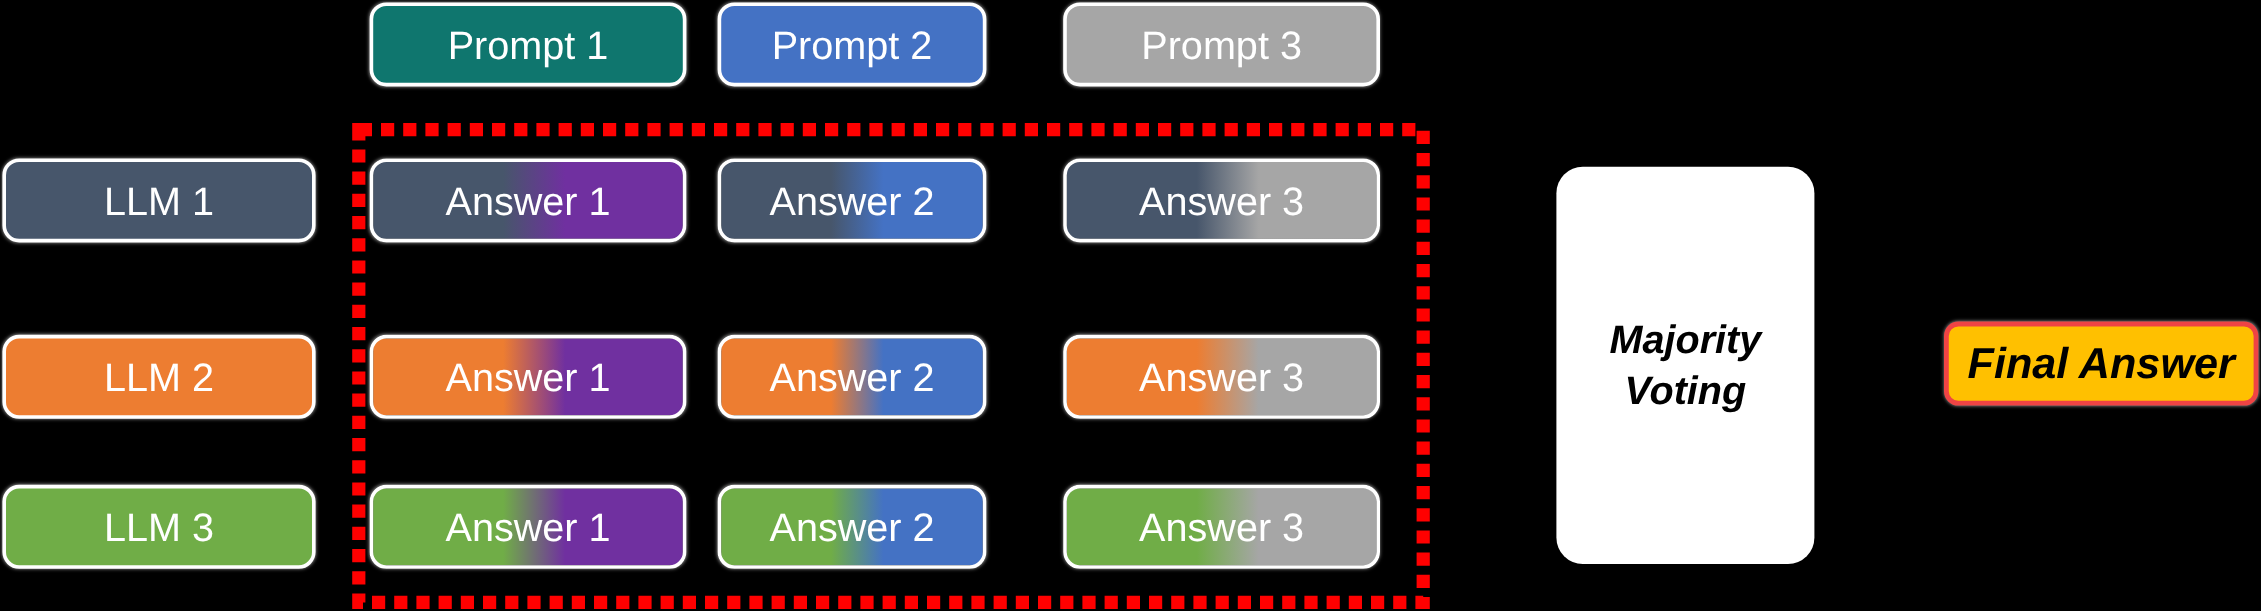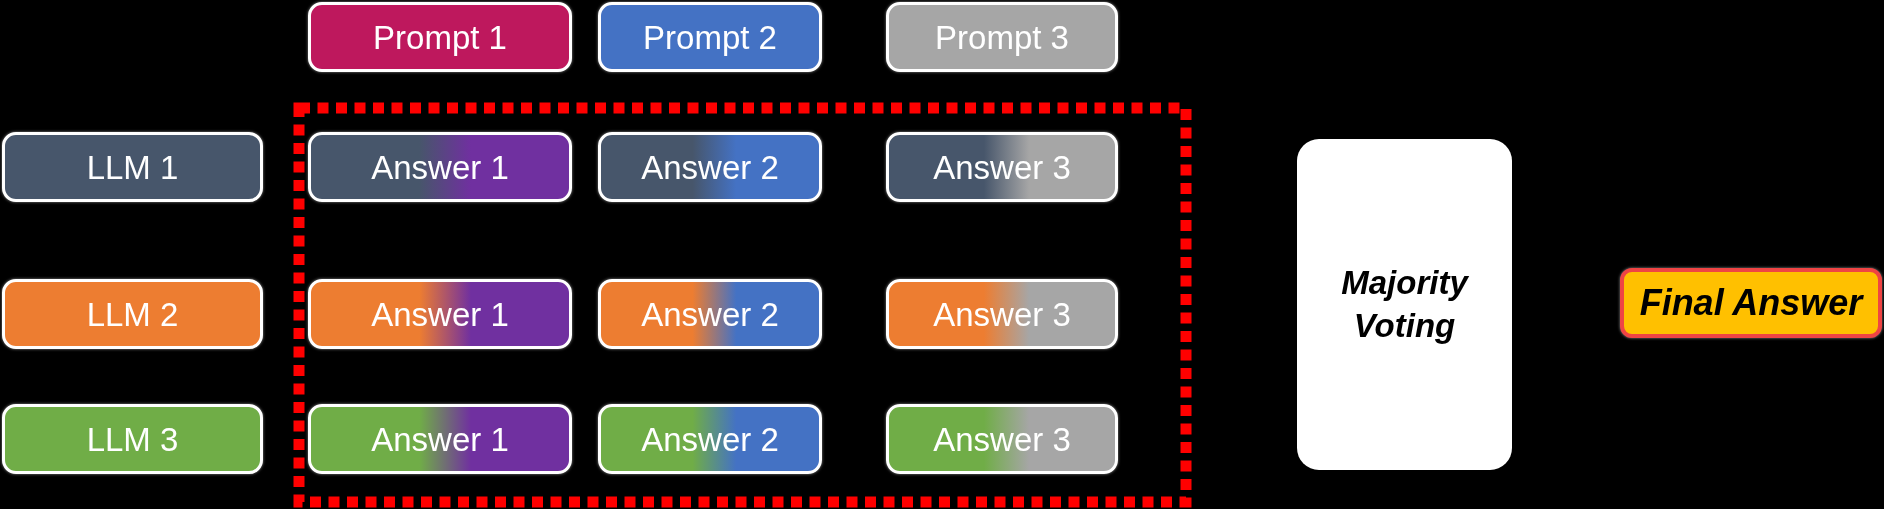--- a/index.html
+++ b/index.html
@@ -26,21 +26,21 @@
     color:#fff;
     font-size:33px;
     line-height:1;
     box-shadow:0 0 3px rgba(255,255,255,.55);
     white-space:nowrap;
   }
   
   .col-llm{left:2px;width:261px;}
   .col-1{left:308px;width:264px;}
   .col-2{left:598px;width:224px;}
-  .col-3{left:886px;width:232px;}
+  .col-3{left:886px;width:264px;}
   
   .row-prompt{top:2px;height:70px;}
   .row-1{top:132px;height:70px;}
   .row-2{top:279px;height:70px;}
   .row-3{top:404px;height:70px;}
 
   .selection-svg{
     position:absolute;
     left:0;top:0;
     width:1884px;height:509px;
@@ -81,21 +81,21 @@
     font-size:36px;
     white-space:nowrap;
     box-shadow:0 0 3px rgba(255,255,255,.55);
   }
 </style>
 </head>
 <body>
 
 <div class="canvas">
 
-  <div class="box col-1 row-prompt" style="background: #be185d;">
+  <div class="box col-1 row-prompt" style="background: #0f766e;">
     <span>Prompt 1</span>
   </div>
   <div class="box col-2 row-prompt" style="background: rgb(68, 114, 196);">
     <span>Prompt 2</span>
   </div>
   <div class="box col-3 row-prompt" style="background: rgb(166, 166, 166);">
     <span>Prompt 3</span>
   </div>
 
   <div class="box col-llm row-1" style="background: rgb(71, 86, 107); align-items: center;">

